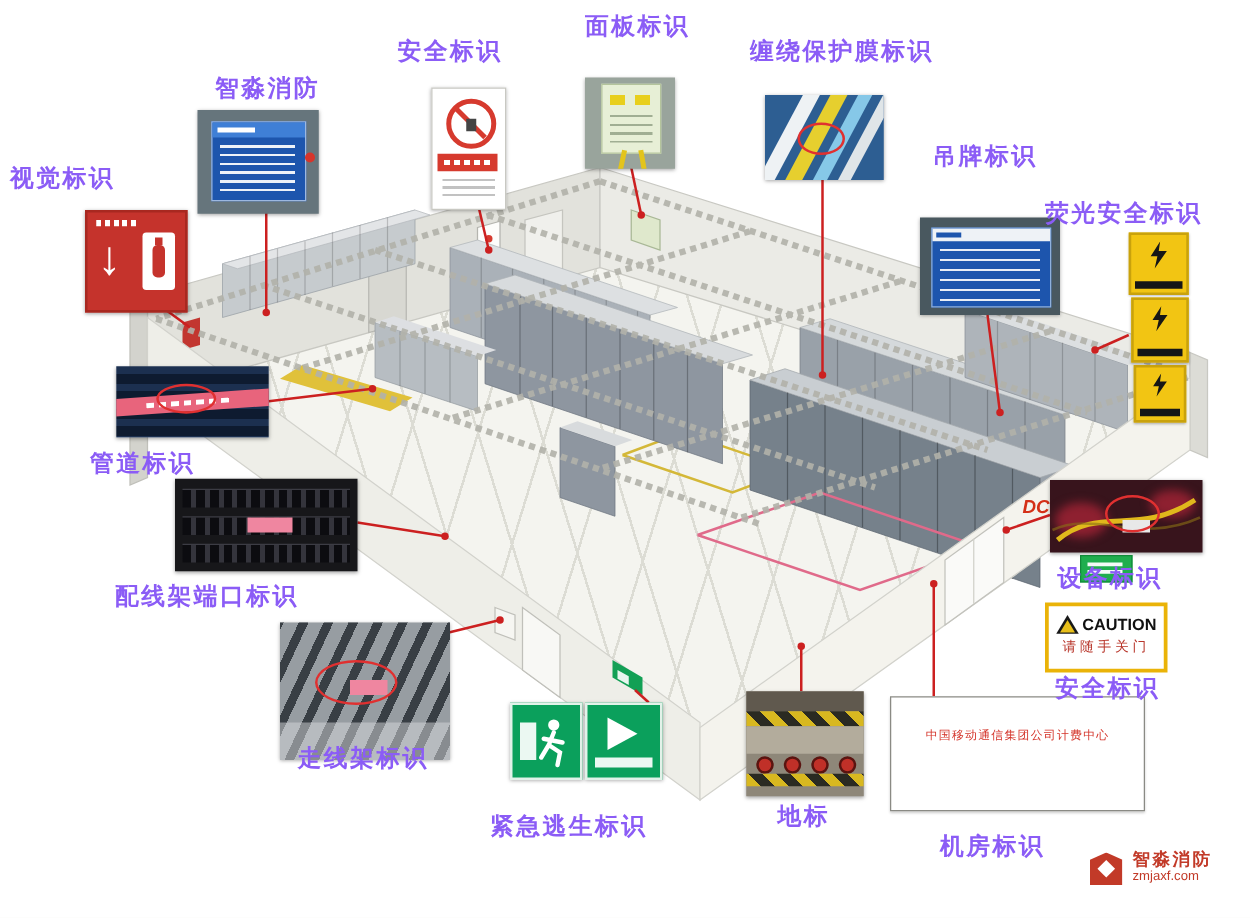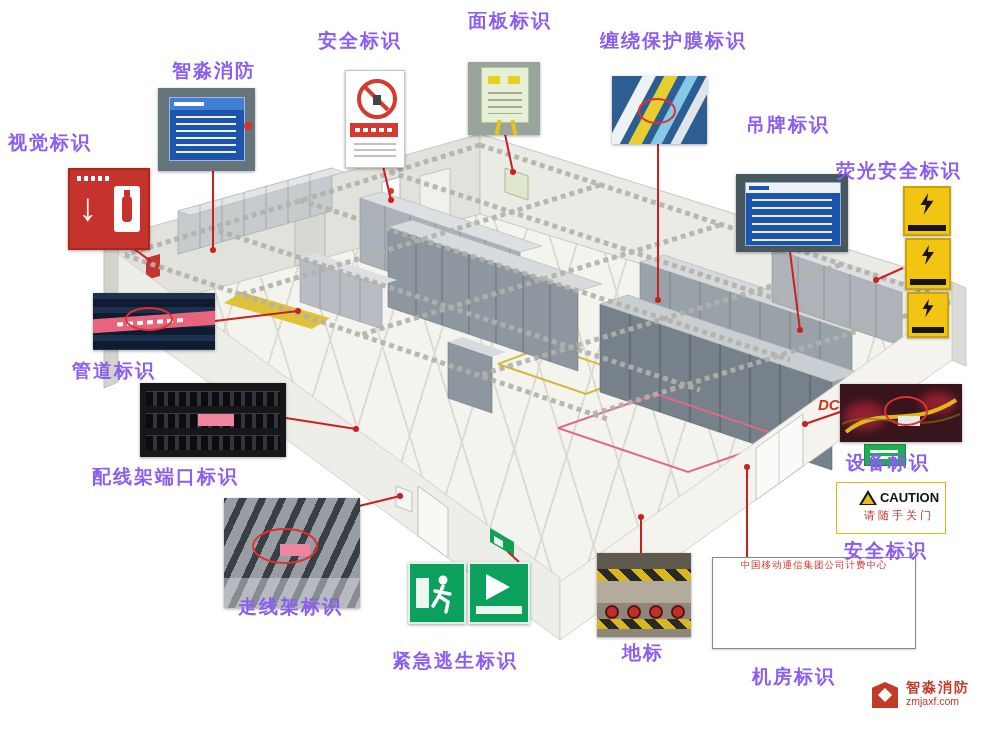--- a/index.html
+++ b/index.html
@@ -108,24 +108,24 @@
   #inset-floor-marker .fm-top{left:0;top:0;width:94px;height:16px;background:#60594e;}
   .hazard{background:repeating-linear-gradient(45deg,#d8b820 0 8px,#2a2a22 8px 16px);}
   #inset-floor-marker .h1{left:0;top:16px;width:94px;height:12px;}
   #inset-floor-marker .h2{left:0;top:66px;width:94px;height:10px;}
   #inset-floor-marker .mid{left:0;top:28px;width:94px;height:22px;background:#b3ac9c;}
   #inset-floor-marker .fdot{top:52px;width:10px;height:10px;border-radius:50%;background:#c03028;border:2px solid #5a1410;}
   
   #sign-machine-room{left:712px;top:557px;width:202px;height:90px;background:#fff;border:1.5px solid #8a8a84;
      z-index:20;position:absolute;box-shadow:0 1px 2px rgba(0,0,0,.2);}
   #sign-machine-room .mr1{margin-top:16px;text-align:center;color:#d4342a;font-size:21px;font-weight:bold;letter-spacing:3px;}
-  #sign-machine-room .mr2{margin-top:1px;text-align:center;color:#d4342a;font-size:9.5px;letter-spacing:1px;}
-  
-  #sign-caution{left:836px;top:482px;width:92px;height:50px;background:#fff;border:1px solid #eab308;
-     z-index:20;position:absolute;padding-left:16px;}
+  #sign-machine-room .mr2{margin-top:24px;text-align:center;color:#d4342a;font-size:9.5px;letter-spacing:1px;}
+  
+  #sign-caution{left:836px;top:482px;width:92px;height:50px;background:#fff;border:3px solid #eab308;
+     z-index:20;position:absolute;}
   #sign-caution .row{display:flex;align-items:center;justify-content:center;gap:3px;margin-top:7px;}
   .tri-o{width:0;height:0;border-left:9px solid transparent;border-right:9px solid transparent;
      border-bottom:15px solid #181818;position:relative;}
   .tri-i{position:absolute;left:-6px;top:4px;width:0;height:0;border-left:6px solid transparent;
      border-right:6px solid transparent;border-bottom:10px solid #e8bf1a;}
   #sign-caution .ct-text{font-size:13px;font-weight:bold;color:#111;}
   #sign-caution .ct-sub{text-align:center;font-size:11px;color:#b8352a;letter-spacing:3px;margin-top:3px;}
   
   #inset-cable{left:840px;top:384px;width:122px;height:58px;background:#38141c;}
   #inset-cable .gb{border-radius:50%;filter:blur(4px);background:#8e2030;}

